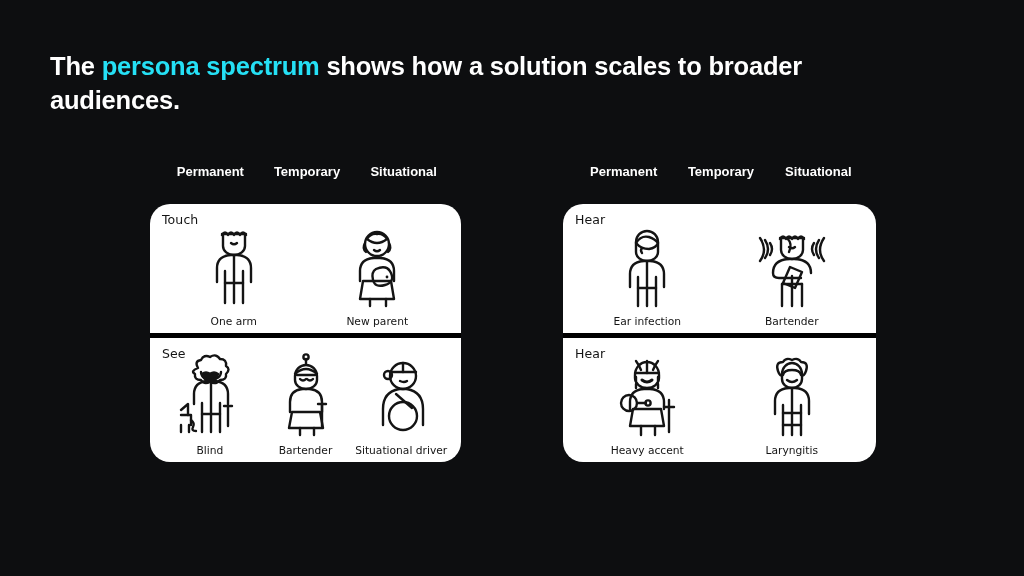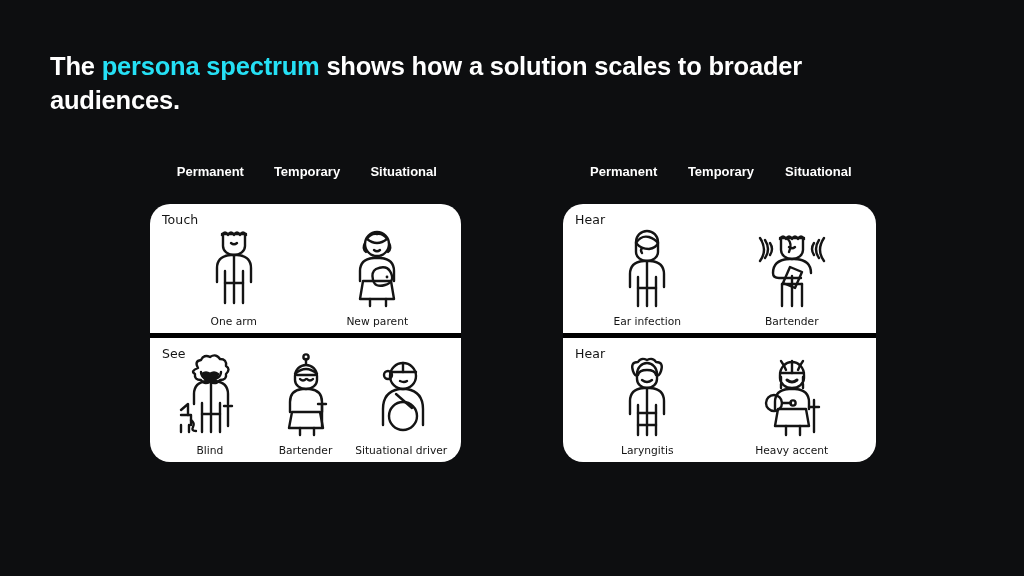--- a/index.html
+++ b/index.html
@@ -319,41 +319,20 @@
     </div>
   </div>
 
   <div class="prow">
     <div class="row-label">Hear</div>
     <div class="cells">
 
 
       <div class="cell">
         <div class="figure-box">
-          <svg width="62" height="92" viewBox="0 0 62 92">
-            <g fill="none" stroke="#141414" stroke-width="2.4" stroke-linecap="round" stroke-linejoin="round">
-              <path d="M21 24 a10 11 0 0 1 20 0 v5 a10 9 0 0 1 -20 0 z"></path>
-              <path d="M17 21 q-3 -9 5 -9 q3 -5 9 -2 q6 -3 9 2 q8 0 5 9 q-2 6 -5 4 q-1 -5 -9 -5 q-8 0 -9 5 q-3 2 -5 -4z"></path>
-              <path d="M26 30 q5 4 10 0"></path>
-              <path d="M27 38 h8"></path>
-              <path d="M27 38 c-9 1 -13 6 -13 13 v13"></path>
-              <path d="M35 38 c9 1 13 6 13 13 v13"></path>
-              <path d="M31 38 v47"></path>
-              <path d="M22 55 v30"></path>
-              <path d="M40 55 v30"></path>
-              <path d="M22 63 h18"></path>
-              <path d="M22 75 h18"></path>
-            </g>
-          </svg>
-        </div>
-        <div class="cell-label">Laryngitis</div>
-      </div>
-
-      <div class="cell">
-        <div class="figure-box">
           <svg width="70" height="92" viewBox="0 0 70 92">
             <g fill="none" stroke="#141414" stroke-width="2.4" stroke-linecap="round" stroke-linejoin="round">
               <path d="M23 25 a12 13 0 0 1 24 0 v3 a12 10 0 0 1 -24 0 z"></path>
               <path d="M23 23 h24"></path>
               <path d="M35 11 v12"></path>
               <path d="M24 11 q3 4 5 9"></path>
               <path d="M46 11 q-3 4 -5 9"></path>
               <path d="M30 30 q5 4 10 0" stroke-width="3"></path>
               <path d="M24 27 v4 M24 34 v4"></path>
               <path d="M46 27 v4 M46 34 v4"></path>
@@ -367,15 +346,36 @@
               <path d="M25 53 h9"></path>
               <circle cx="36" cy="53" r="2.6"></circle>
               <path d="M57 50 v32"></path>
               <path d="M52 57 h10"></path>
             </g>
           </svg>
         </div>
         <div class="cell-label">Heavy accent</div>
       </div>
 
+      <div class="cell">
+        <div class="figure-box">
+          <svg width="62" height="92" viewBox="0 0 62 92">
+            <g fill="none" stroke="#141414" stroke-width="2.4" stroke-linecap="round" stroke-linejoin="round">
+              <path d="M21 24 a10 11 0 0 1 20 0 v5 a10 9 0 0 1 -20 0 z"></path>
+              <path d="M17 21 q-3 -9 5 -9 q3 -5 9 -2 q6 -3 9 2 q8 0 5 9 q-2 6 -5 4 q-1 -5 -9 -5 q-8 0 -9 5 q-3 2 -5 -4z"></path>
+              <path d="M26 30 q5 4 10 0"></path>
+              <path d="M27 38 h8"></path>
+              <path d="M27 38 c-9 1 -13 6 -13 13 v13"></path>
+              <path d="M35 38 c9 1 13 6 13 13 v13"></path>
+              <path d="M31 38 v47"></path>
+              <path d="M22 55 v30"></path>
+              <path d="M40 55 v30"></path>
+              <path d="M22 63 h18"></path>
+              <path d="M22 75 h18"></path>
+            </g>
+          </svg>
+        </div>
+        <div class="cell-label">Laryngitis</div>
+      </div>
+
     </div>
   </div>
 </div>
 
 </body></html>

